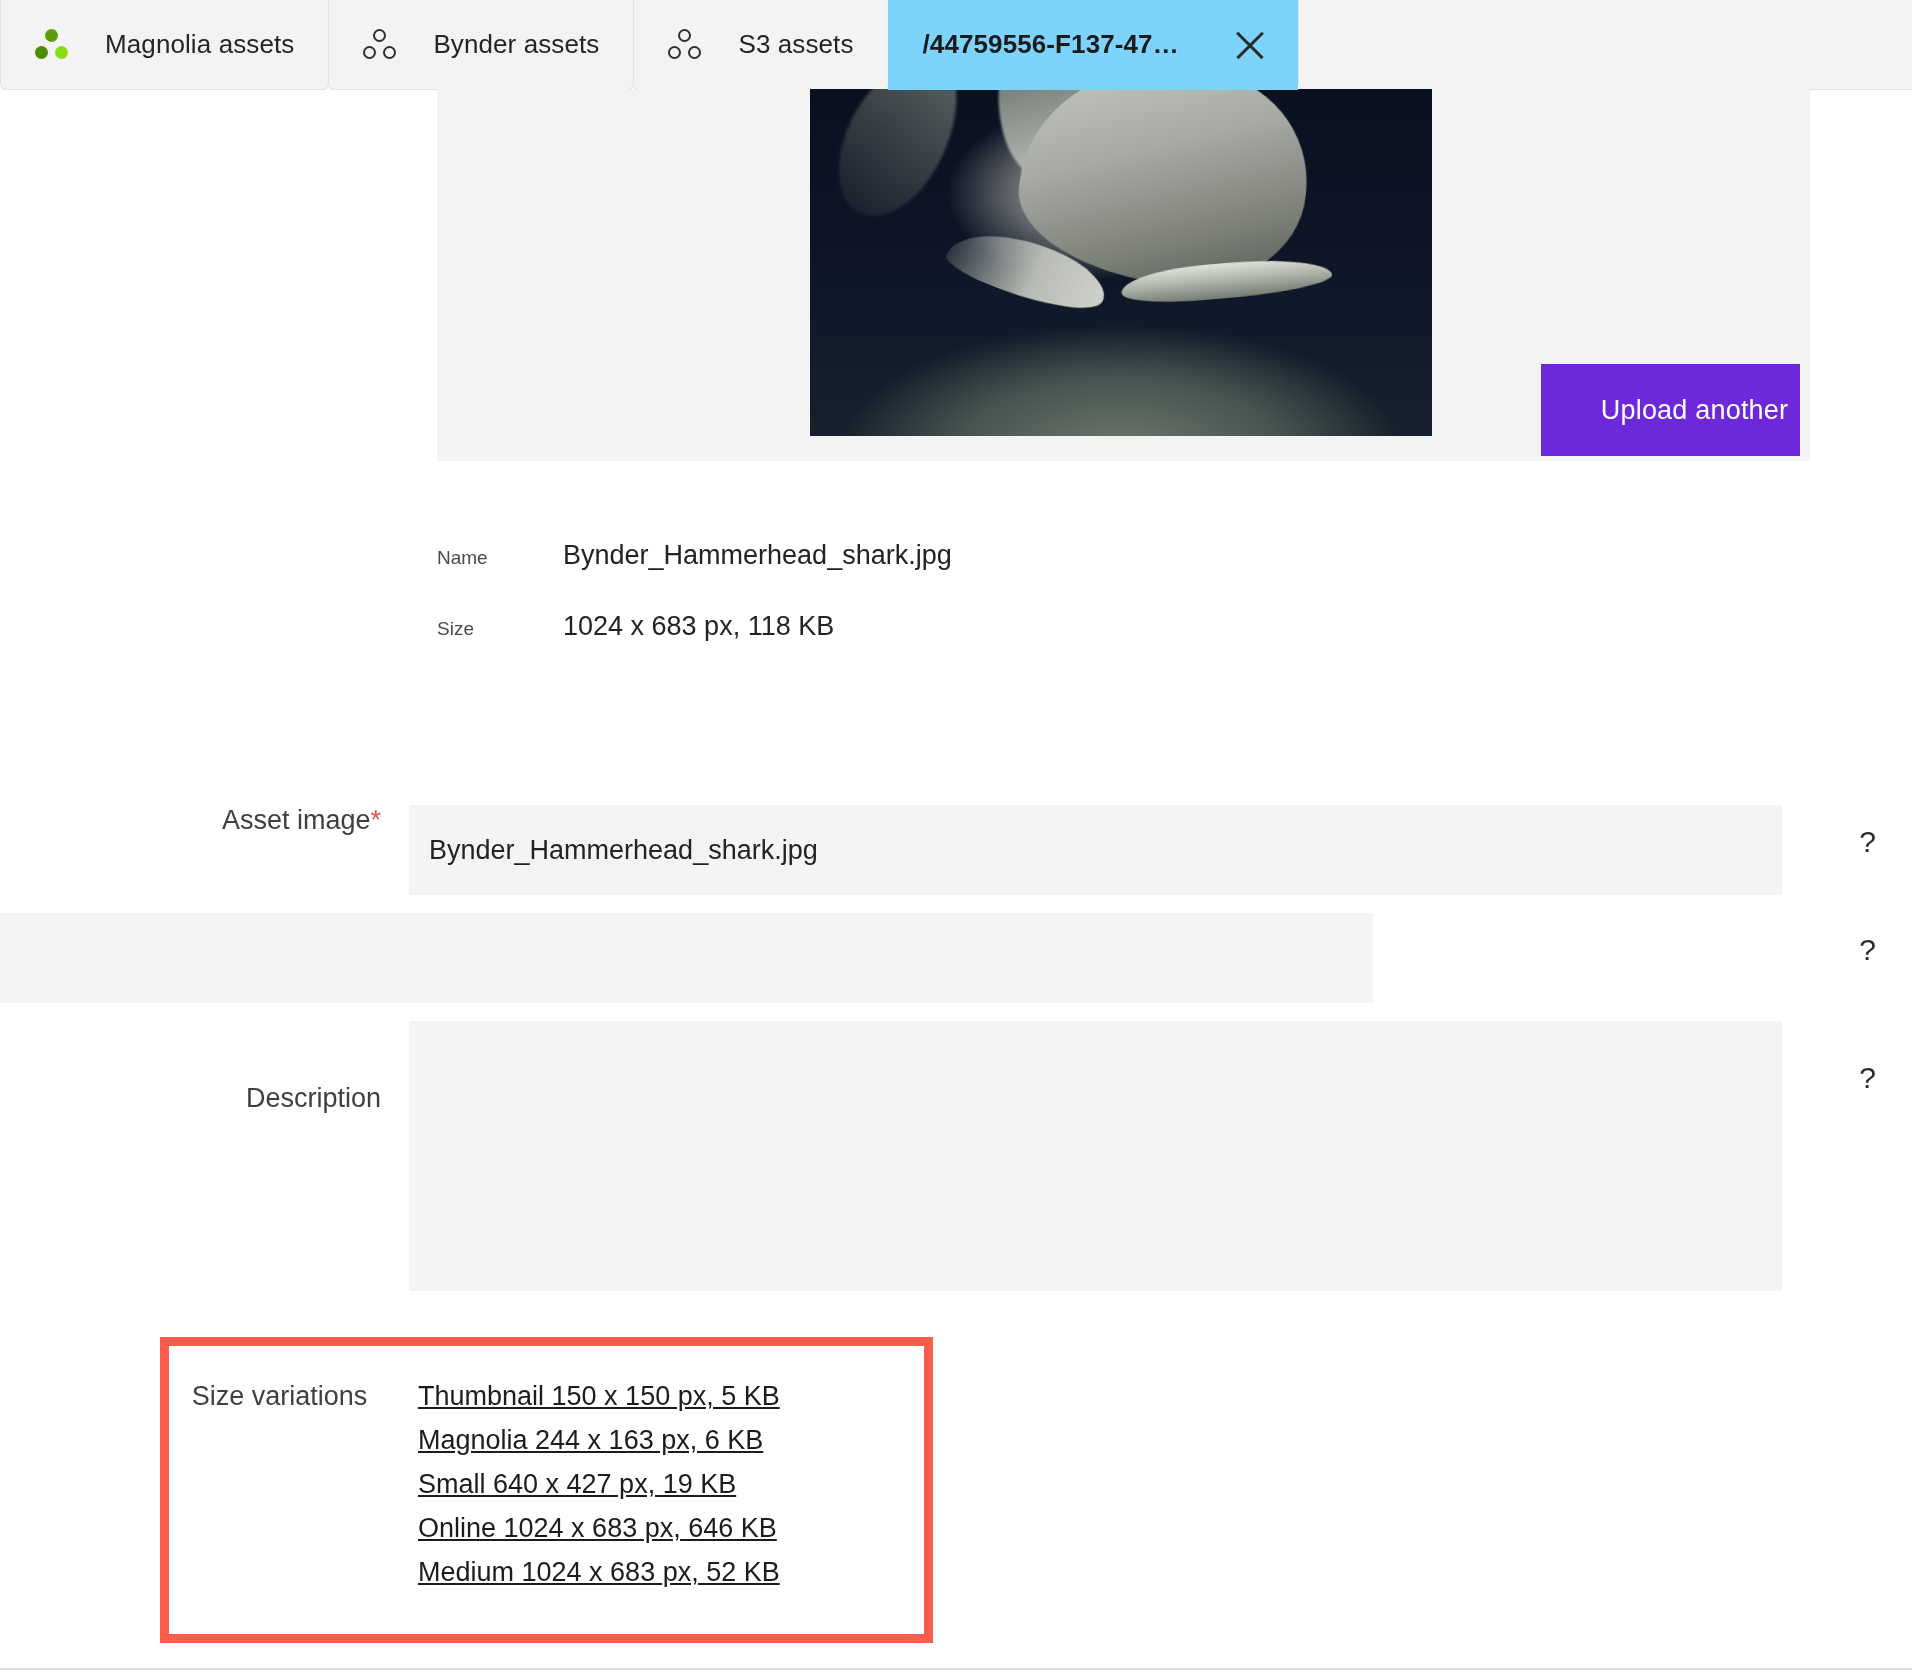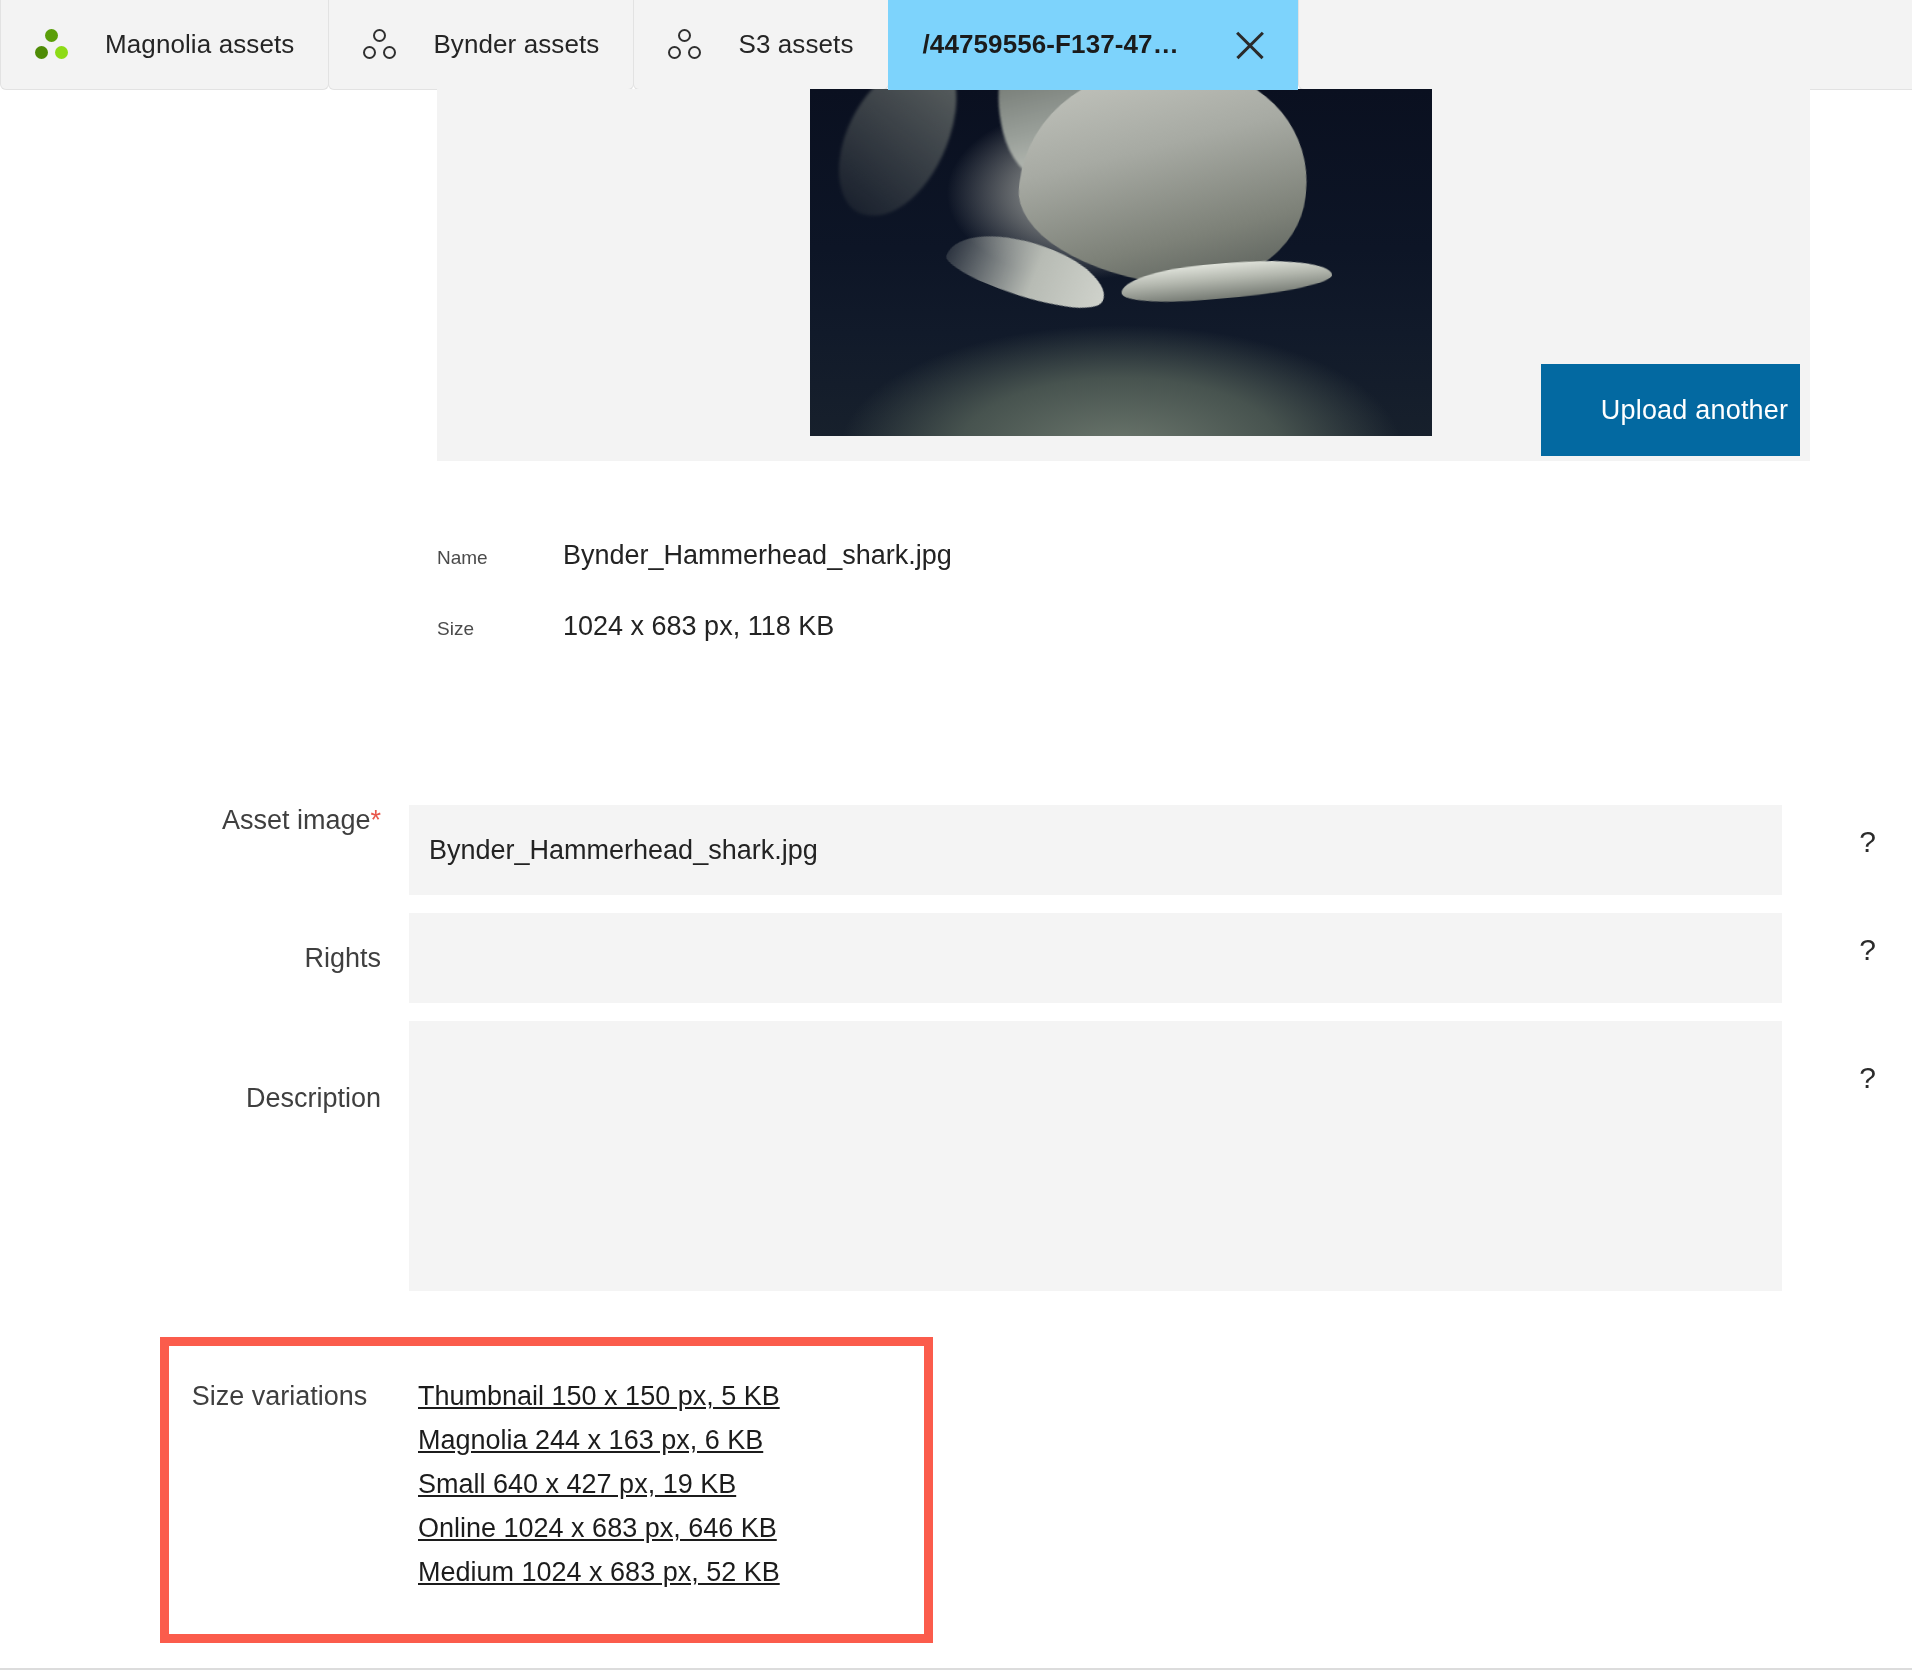--- a/index.html
+++ b/index.html
@@ -163,21 +163,21 @@
     background: linear-gradient(200deg, rgba(120,126,120,0.75), rgba(60,66,66,0.2));
     border-radius: 70% 30% 60% 40% / 60% 40% 60% 40%;
     transform: rotate(18deg);
     filter: blur(1.4px);
   }
 
   .upload-btn {
     position: absolute;
     left: 1541px; top: 364px;
     width: 259px; height: 92px;
-    background: #0369a1;
+    background: #6d28d9;
     color: #ffffff;
     font-size: 27px;
     display: flex;
     align-items: center;
     justify-content: center;
     cursor: pointer;
     letter-spacing: 0.2px;
     padding-left: 48px;
   }
 
@@ -347,21 +347,20 @@
 
   <div class="field" style="height:90px;">
     <div class="field-label">
       <span>Asset image</span><span class="req">*</span>
     </div>
     <input class="field-input" style="height: 90px;" type="text" value="Bynder_Hammerhead_shark.jpg">
     <span class="field-help" style="top:22px;">?</span>
   </div>
 
   <div class="field" style="height:90px; margin-top:18px;">
-    <div class="field-label" style="line-height:90px; padding-top:0;">Rights</div>
     <input class="field-input" style="height: 90px;" type="text" value="">
     <span class="field-help" style="top:22px;">?</span>
   </div>
 
   <div class="field" style="height:270px; margin-top:18px;">
     <div class="field-label" style="padding-top:62px;">Description</div>
     <textarea class="field-input" style="height: 270px; padding-top: 18px; resize: none;" placeholder=""></textarea>
     <span class="field-help" style="top:42px;">?</span>
   </div>
 

